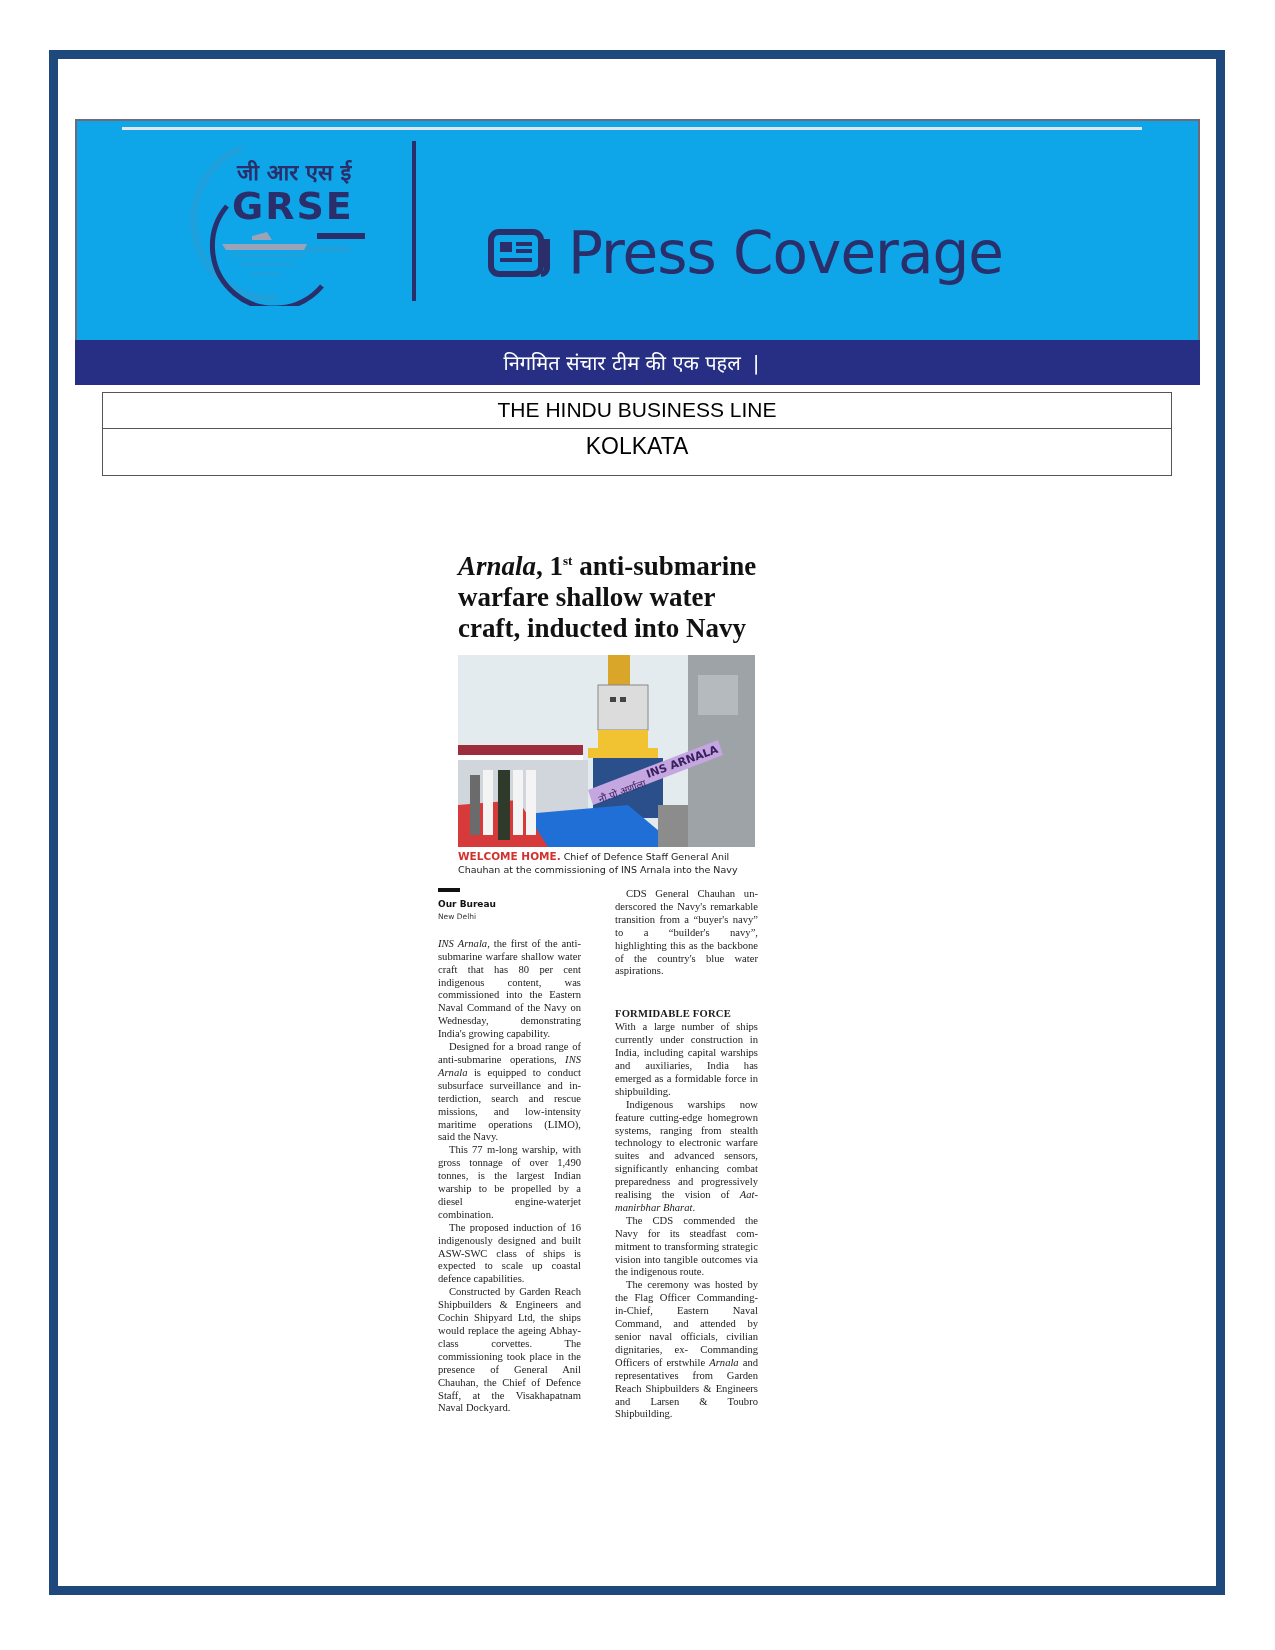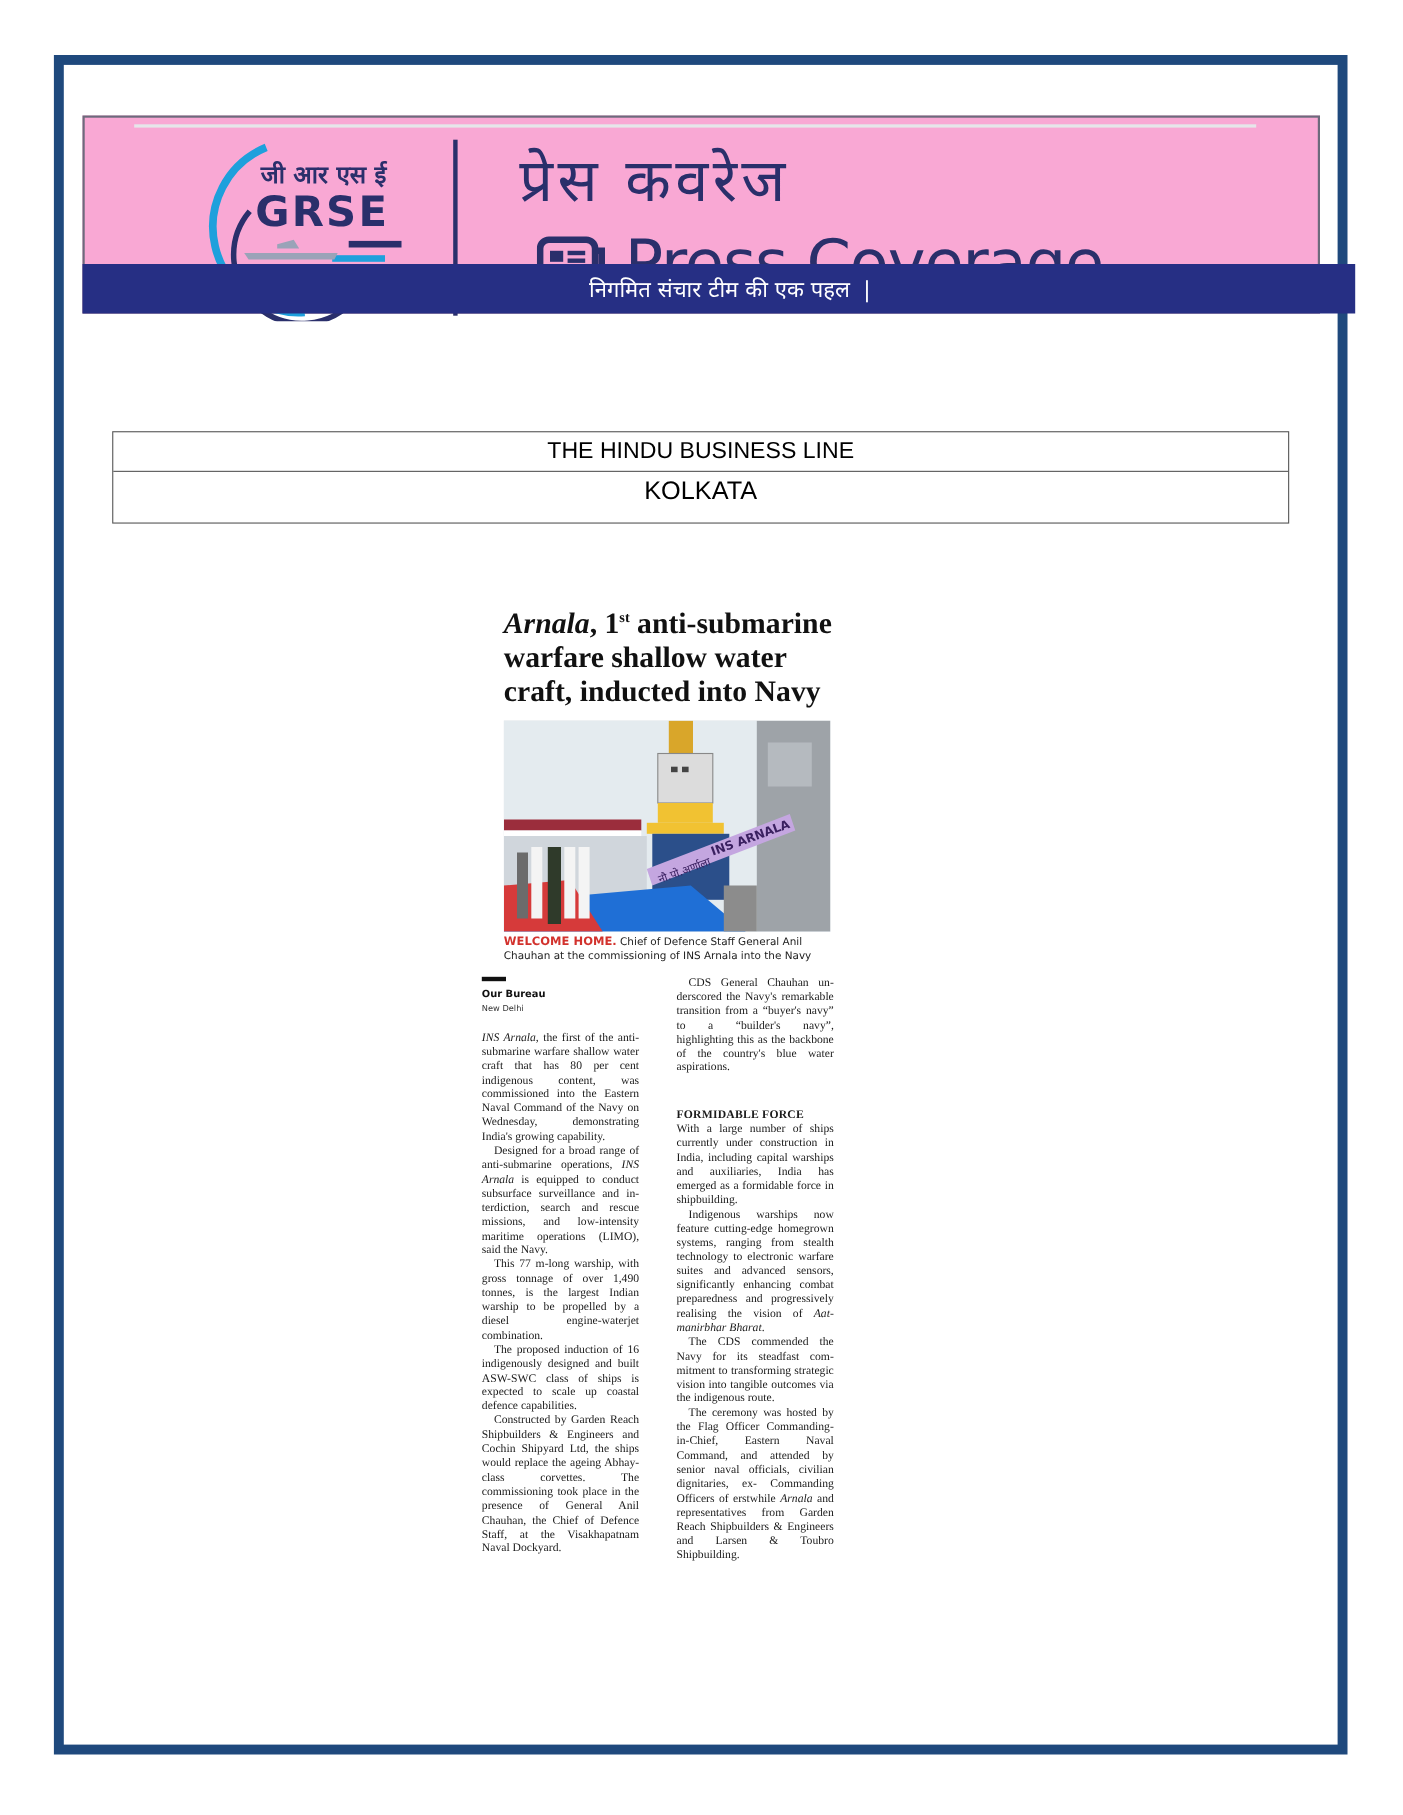--- a/index.html
+++ b/index.html
@@ -5,36 +5,36 @@
   html, body { margin: 0; padding: 0; background: #ffffff; }
   body { width: 1275px; height: 1650px; position: relative; overflow: hidden; font-family: "Liberation Sans", sans-serif; }
 
   .page-border {
     position: absolute; left: 49px; top: 50px; width: 1176px; height: 1545px;
     border: 9px solid #1f497d; box-sizing: border-box; background: #ffffff;
   }
 
   
   .banner {
-    position: absolute; left: 75px; top: 105px; width: 1125px; height: 180px;
-    border: 2px solid #6d6a7c; box-sizing: border-box; background: #f9a8d4;
+    position: absolute; left: 75px; top: 119px; width: 1125px; height: 266px;
+    border: 2px solid #6d6a7c; box-sizing: border-box; background: #0ea5e9;
   }
   .banner-topline { position: absolute; left: 45px; top: 6px; width: 1020px; height: 3px; background: #e6e6ea; }
   .logo { position: absolute; left: 105px; top: 15px; width: 190px; height: 170px; }
   .logo-hindi { position: absolute; left: 55px; top: 20px; font-family: "DejaVu Sans", sans-serif; font-weight: bold; font-size: 22px; color: #2a2f6b; white-space: nowrap; }
   .logo-grse { position: absolute; left: 50px; top: 48px; font-family: "DejaVu Sans", sans-serif; font-weight: bold; font-size: 38px; color: #2a2f6b; letter-spacing: 2px; }
   .banner-divider { position: absolute; left: 335px; top: 20px; width: 4px; height: 160px; background: #2a2f6b; }
   .title-hindi { position: absolute; left: 395px; top: 18px; font-family: "DejaVu Serif", serif; font-size: 54px; color: #2a2f6b; white-space: nowrap; letter-spacing: 4px; }
   .title-english-row { position: absolute; left: 395px; top: 98px; display: flex; align-items: center; padding-left: 16px; }
   .news-icon { width: 62px; height: 50px; margin-right: 18px; }
   .title-english { font-family: "DejaVu Sans", sans-serif; font-size: 58px; color: #2a2f6b; white-space: nowrap; letter-spacing: -1px; }
   .banner-strip {
     position: absolute; left: -2px; bottom: -2px; width: 1125px; height: 45px;
     background: #262f84; color: #ffffff; display: flex; align-items: center; justify-content: center;
-    font-family: "DejaVu Sans", sans-serif; font-size: 20px; white-space: nowrap; padding-left: 32px;
+    font-family: "DejaVu Sans", sans-serif; font-size: 20px; white-space: nowrap;
   }
   .strip-sep { margin: 0 12px; }
 
   
   .info-table {
     position: absolute; left: 102px; top: 392px; width: 1070px; box-sizing: border-box;
     border: 1.5px solid #555; border-collapse: collapse;
   }
   .info-row { border-bottom: 1.5px solid #555; text-align: center; font-family: "Liberation Sans", sans-serif; font-weight: normal; color: #000; box-sizing: border-box; }
   .info-row:last-child { border-bottom: none; }
@@ -85,21 +85,20 @@
       <rect x="70" y="136" width="30" height="3" fill="#1ea0dc"></rect>
       <path d="M40 108 L125 108 L122 114 L44 114 Z" fill="#9aa3b8"></path>
       <path d="M70 100 L85 96 L90 104 L70 104 Z" fill="#9aa3b8"></path>
     </svg>
     <div class="logo-hindi">जी आर एस ई</div>
     <div class="logo-grse">GRSE</div>
   </div>
 
   <div class="banner-divider"></div>
 
-  <div class="title-hindi">प्रेस कवरेज</div>
   <div class="title-english-row">
     <svg class="news-icon" viewBox="0 0 62 50">
       <rect x="3" y="4" width="50" height="42" rx="8" fill="none" stroke="#2a2f6b" stroke-width="6"></rect>
       <path d="M53 14 L59 14 L59 40 A6 6 0 0 1 53 46" fill="none" stroke="#2a2f6b" stroke-width="6"></path>
       <rect x="12" y="14" width="12" height="10" fill="#2a2f6b"></rect>
       <rect x="28" y="14" width="16" height="4" fill="#2a2f6b"></rect>
       <rect x="28" y="21" width="16" height="4" fill="#2a2f6b"></rect>
       <rect x="12" y="30" width="32" height="4" fill="#2a2f6b"></rect>
     </svg>
     <span class="title-english">Press Coverage</span>

